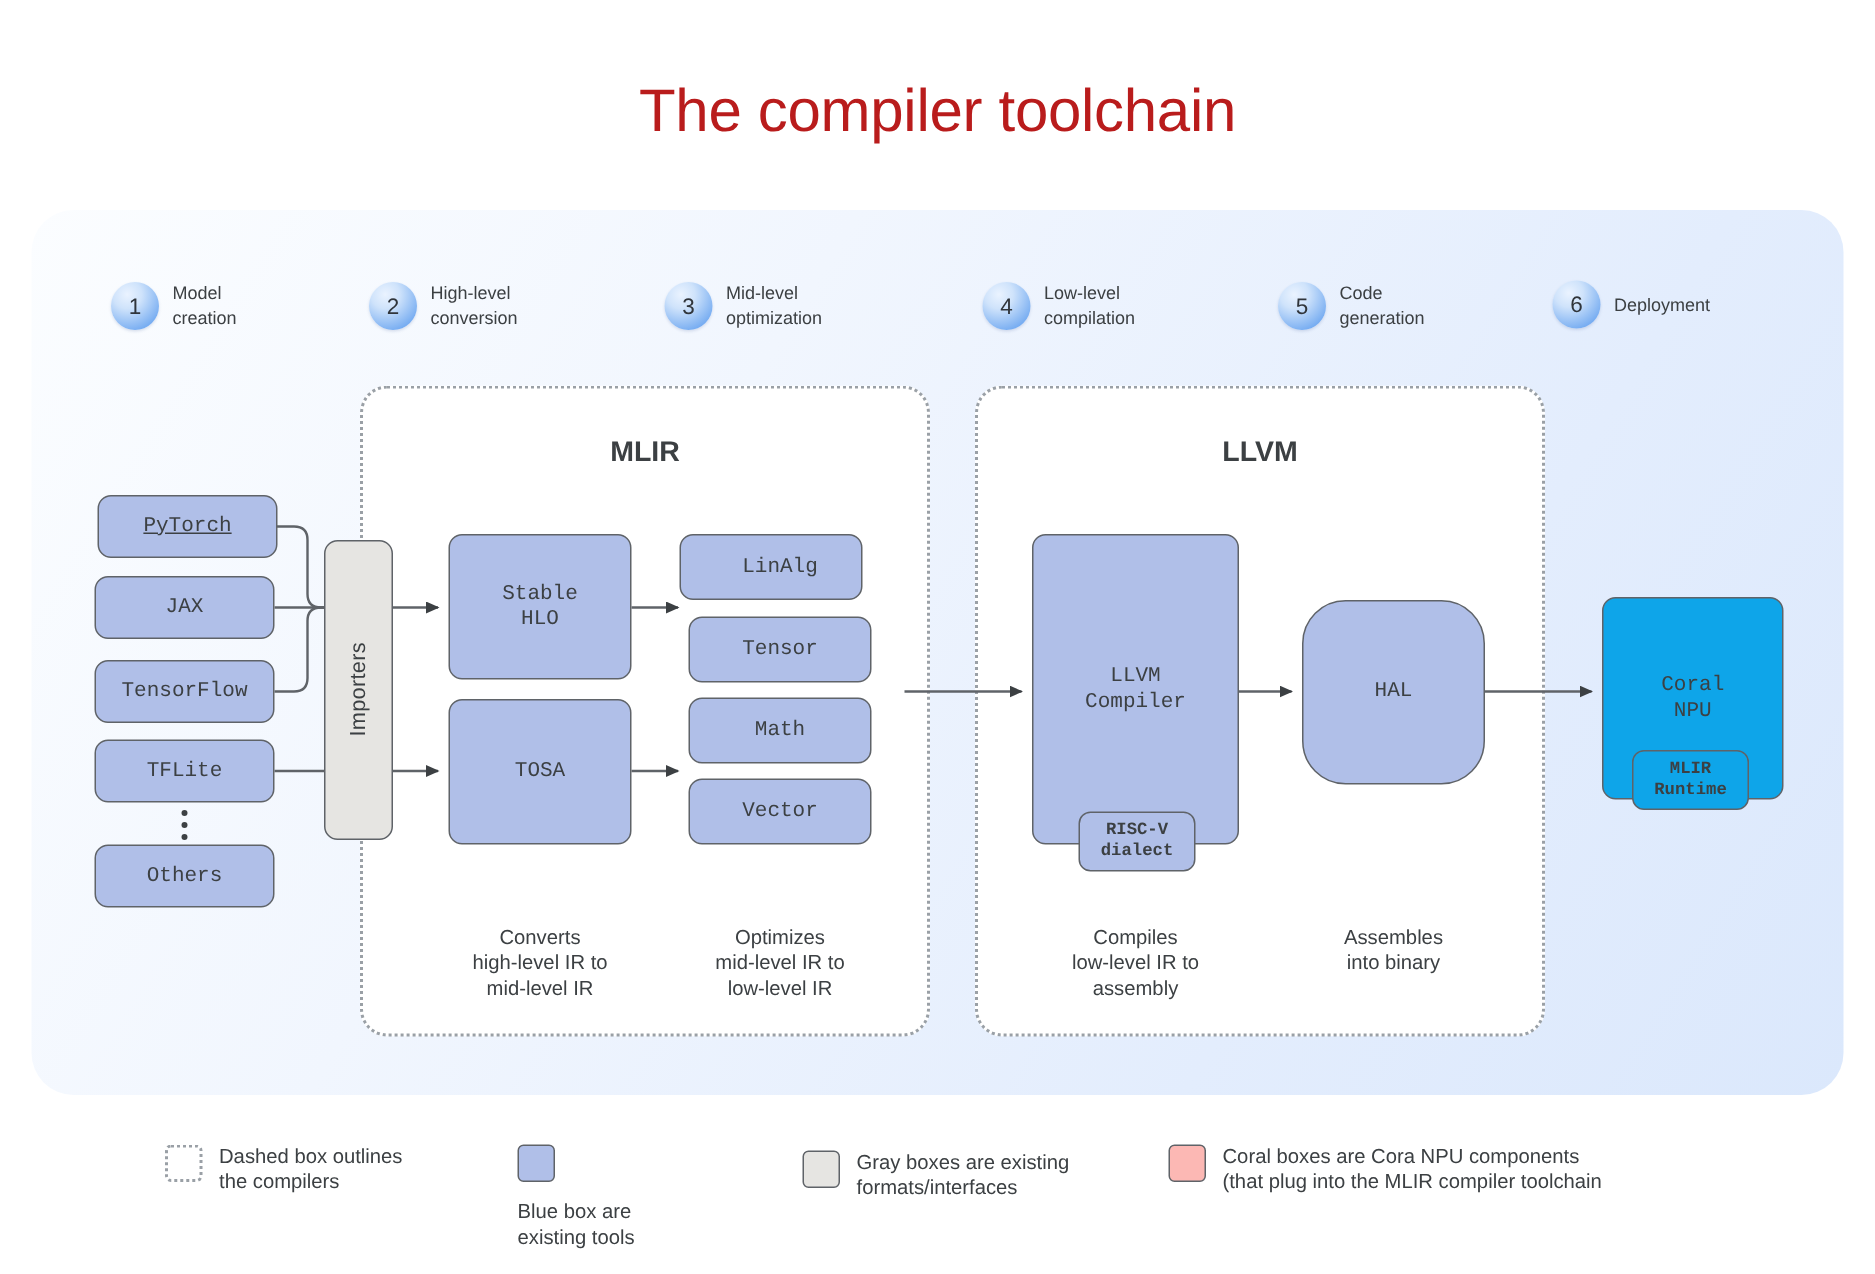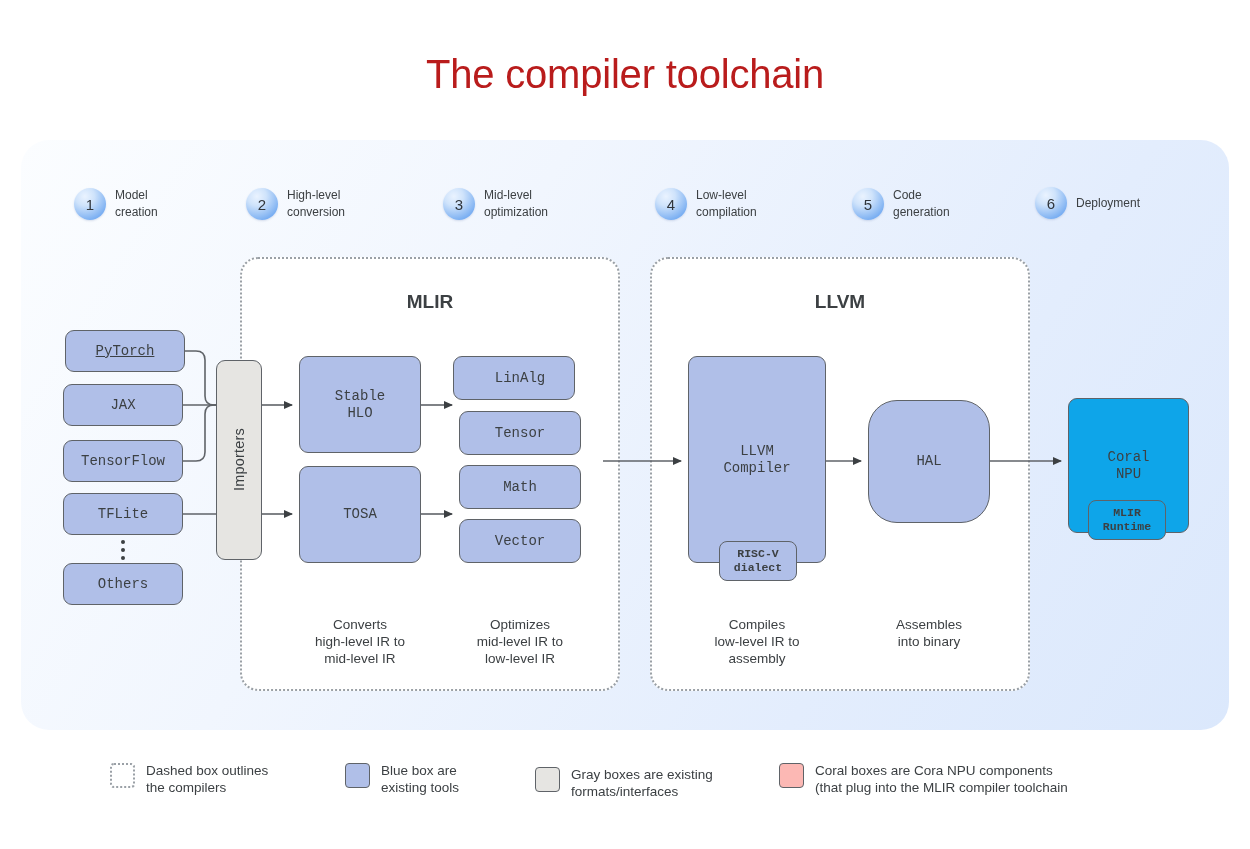--- a/index.html
+++ b/index.html
@@ -298,21 +298,21 @@
     <div class="caption" style="left: 854px; top: 616px; width: 150px;">Assembles
 into binary</div>
   </div>
 
 <div id="legend" style="position: absolute; height: 50px;">
     <div class="legend-item" style="position: absolute; left: 0px; top: 0px;">
       <div class="legend-swatch dashed"></div>
       <div class="legend-text">Dashed box outlines
 the compilers</div>
     </div>
-    <div class="legend-item" style="position: absolute; left: 235px; top: 0px;">
+    <div class="legend-item" style="position: absolute; left: 235px; top: 0px; flex-direction: column;">
       <div class="legend-swatch blue"></div>
       <div class="legend-text">Blue box are
 existing tools</div>
     </div>
     <div class="legend-item" style="position: absolute; left: 425px; top: 4px;">
       <div class="legend-swatch gray"></div>
       <div class="legend-text">Gray boxes are existing
 formats/interfaces</div>
     </div>
     <div class="legend-item" style="position: absolute; left: 669px; top: 0px;">

